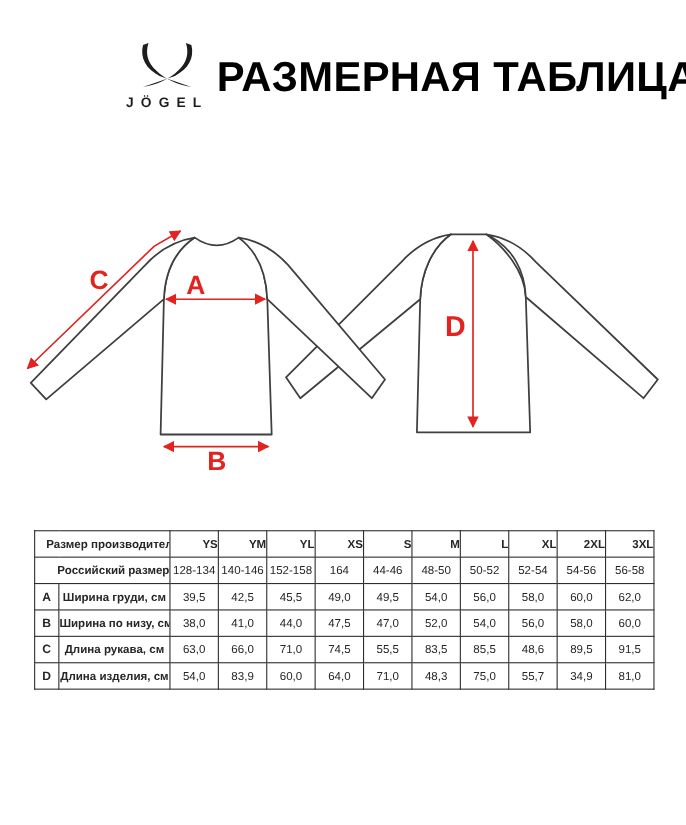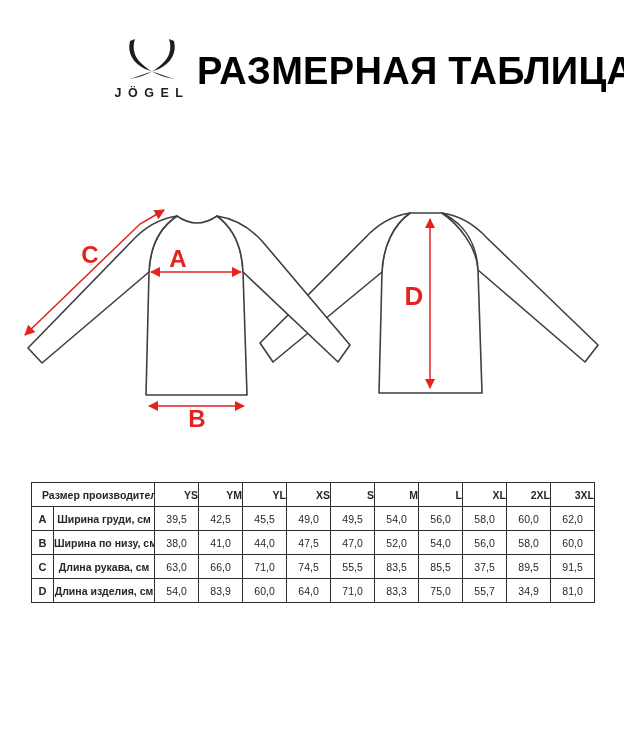--- a/index.html
+++ b/index.html
@@ -92,20 +92,33 @@
             <th class="lbl">YL</th>
             <th class="lbl">XS</th>
             <th class="lbl">S</th>
             <th class="lbl">M</th>
             <th class="lbl">L</th>
             <th class="lbl">XL</th>
             <th class="lbl">2XL</th>
             <th class="lbl">3XL</th>
           </tr>
           <tr>
+            <th class="lbl" colspan="2">Российский размер</th>
+            <td>128-134</td>
+            <td>140-146</td>
+            <td>152-158</td>
+            <td>164</td>
+            <td>44-46</td>
+            <td>48-50</td>
+            <td>50-52</td>
+            <td>52-54</td>
+            <td>54-56</td>
+            <td>56-58</td>
+          </tr>
+          <tr>
             <th class="letter">A</th>
             <td class="mlabel">Ширина груди, см</td>
             <td>39,5</td>
             <td>42,5</td>
             <td>45,5</td>
             <td>49,0</td>
             <td>49,5</td>
             <td>54,0</td>
             <td>56,0</td>
             <td>58,0</td>
@@ -129,33 +142,33 @@
           <tr>
             <th class="letter">C</th>
             <td class="mlabel">Длина рукава, см</td>
             <td>63,0</td>
             <td>66,0</td>
             <td>71,0</td>
             <td>74,5</td>
             <td>55,5</td>
             <td>83,5</td>
             <td>85,5</td>
-            <td>37,5</td>
+            <td>48,6</td>
             <td>89,5</td>
             <td>91,5</td>
           </tr>
           <tr>
             <th class="letter">D</th>
             <td class="mlabel">Длина изделия, см</td>
             <td>54,0</td>
             <td>83,9</td>
             <td>60,0</td>
             <td>64,0</td>
             <td>71,0</td>
-            <td>83,3</td>
+            <td>48,3</td>
             <td>75,0</td>
             <td>55,7</td>
             <td>34,9</td>
             <td>81,0</td>
           </tr>
         </tbody>
     </table>
   </div>
 
 </div>

